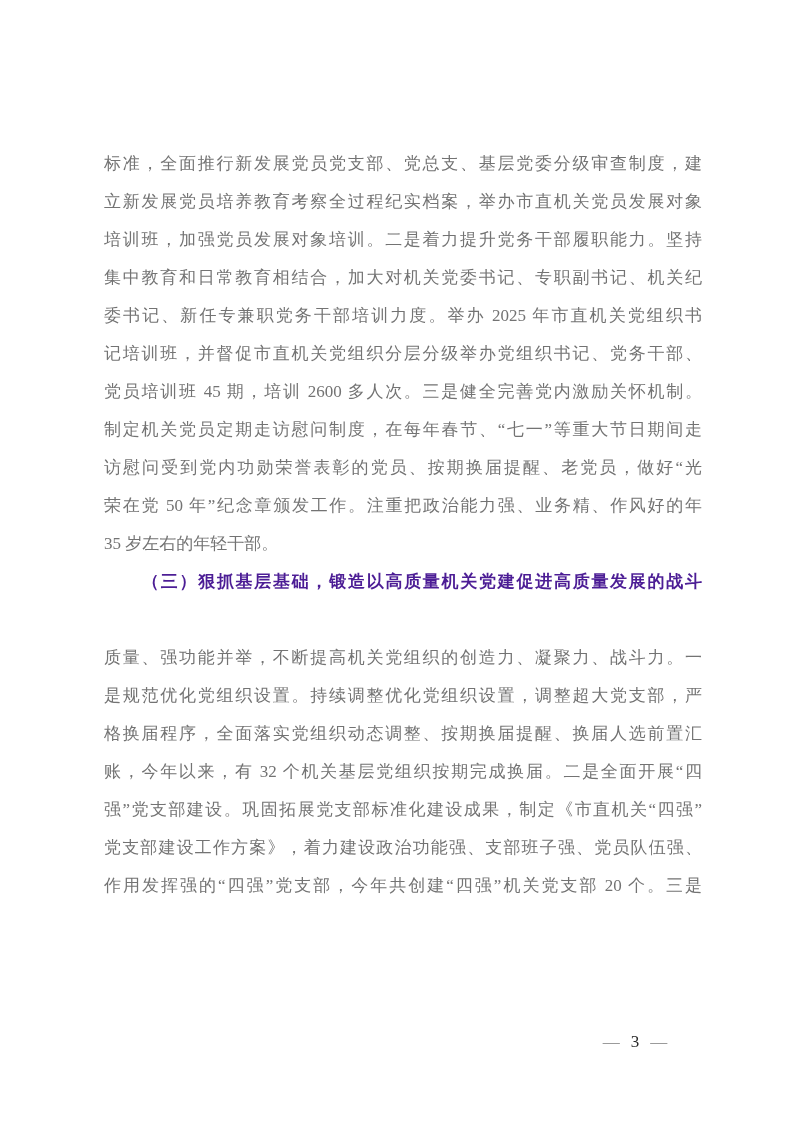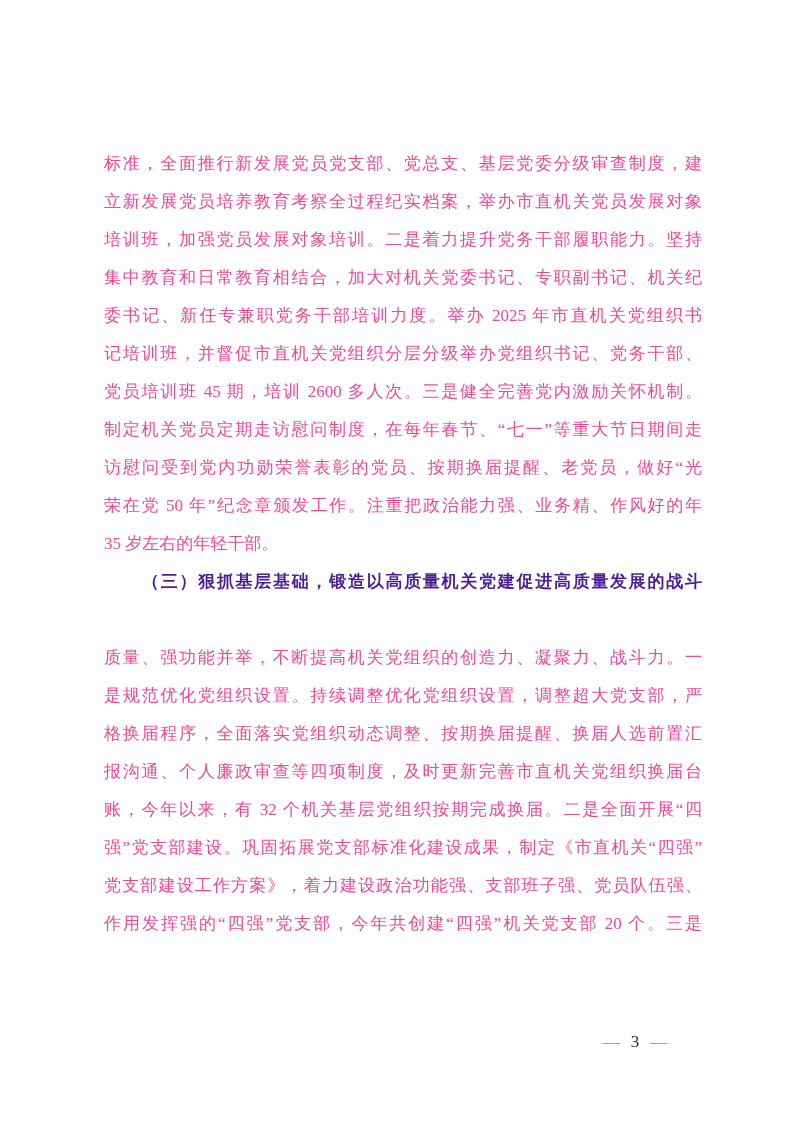--- a/index.html
+++ b/index.html
@@ -18,21 +18,21 @@
   .text-block {
     position: absolute;
     left: 104px;
     top: 145px;
     width: 598px;
   }
   .line {
     height: 38px;
     line-height: 38px;
     font-size: 17px;
-    color: #ec4899;
+    color: #737373;
     text-align: justify;
     text-align-last: justify;
     text-justify: inter-character;
     white-space: pre-wrap;
     overflow: hidden;
   }
   .line.para-end {
     text-align-last: left;
   }
   .line.heading {
@@ -75,21 +75,20 @@
     <div class="line">访慰问受到党内功勋荣誉表彰的党员、按期换届提醒、老党员，做好“光</div>
     <div class="line">荣在党 50 年”纪念章颁发工作。注重把政治能力强、业务精、作风好的年</div>
     <div class="line para-end">35 岁左右的年轻干部。</div>
     <div class="line heading">（三）狠抓基层基础，锻造以高质量机关党建促进高质量发展的战斗</div>
     <div class="line">
       
     </div>
     <div class="line">质量、强功能并举，不断提高机关党组织的创造力、凝聚力、战斗力。一</div>
     <div class="line">是规范优化党组织设置。持续调整优化党组织设置，调整超大党支部，严</div>
     <div class="line">格换届程序，全面落实党组织动态调整、按期换届提醒、换届人选前置汇</div>
-    <div class="line">报沟通、个人廉政审查等四项制度，及时更新完善市直机关党组织换届台</div>
     <div class="line">账，今年以来，有 32 个机关基层党组织按期完成换届。二是全面开展“四</div>
     <div class="line">强”党支部建设。巩固拓展党支部标准化建设成果，制定《市直机关“四强”</div>
     <div class="line">党支部建设工作方案》，着力建设政治功能强、支部班子强、党员队伍强、</div>
     <div class="line">作用发挥强的“四强”党支部，今年共创建“四强”机关党支部 20 个。三是</div>
   </div>
 
   <div class="page-number">
     <span class="dash">—</span><span class="num">3</span><span class="dash">—</span>
   </div>
 

